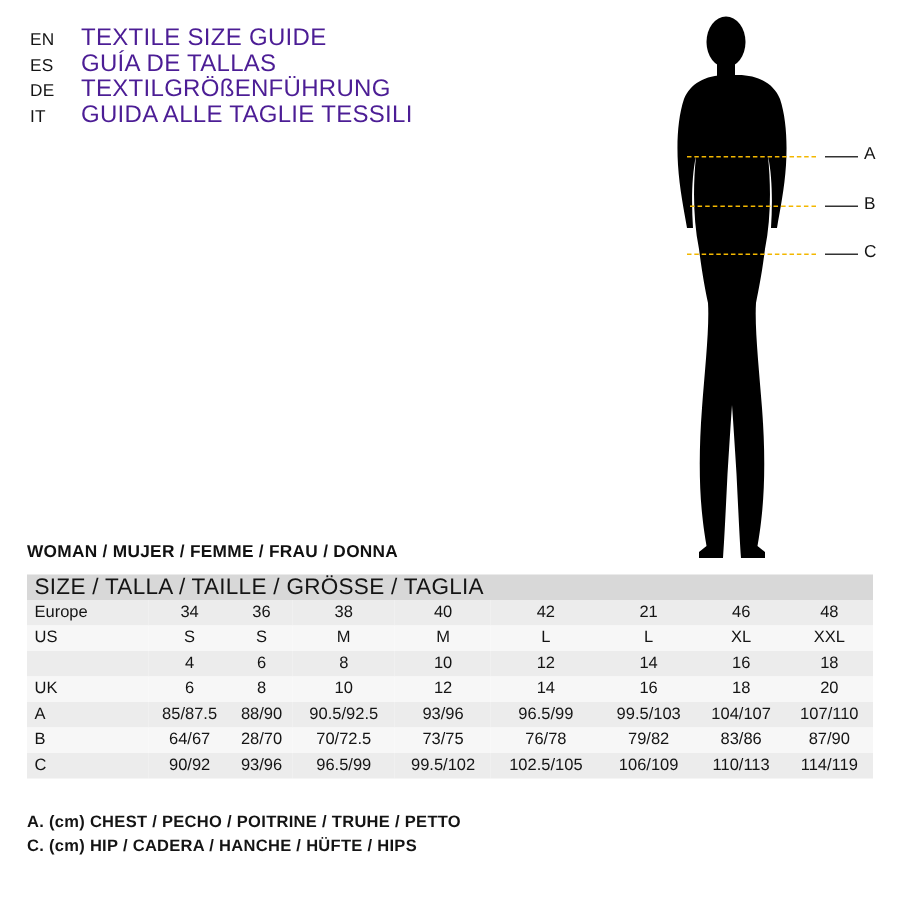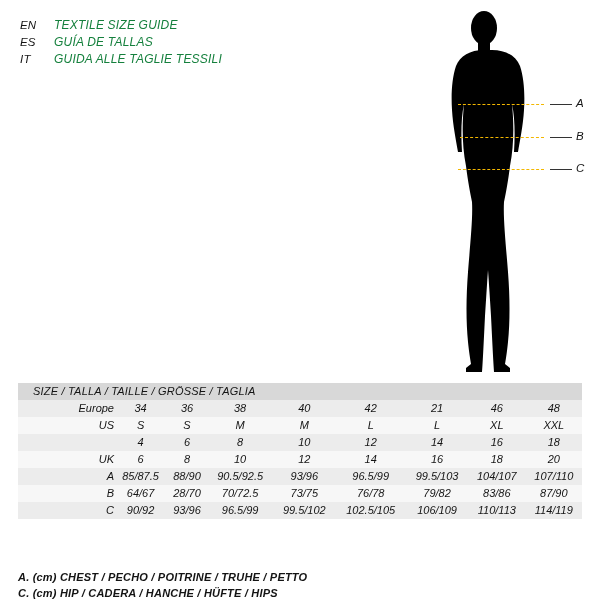--- a/index.html
+++ b/index.html
@@ -12,21 +12,20 @@
     background: #ffffff;
     font-family: "Liberation Sans", sans-serif;
     color: #1a1a1a;
     overflow: hidden;
   }
   .page {
     position: relative;
     width: 592px;
     height: 600px;
     box-sizing: border-box;
-    font-style: italic;
   }
 
   
   .lang-block {
     position: absolute;
     top: 17px;
     left: 20px;
     width: 330px;
   }
   .lang-row {
@@ -35,23 +34,23 @@
     height: 17px;
     line-height: 17px;
   }
   .lang-code {
     width: 34px;
     font-size: 11.5px;
     letter-spacing: 0.2px;
     color: #141414;
   }
   .lang-title {
-    font-size: 12px;
-    letter-spacing: 0.2px;
-    color: #15803d;
+    font-size: 16px;
+    letter-spacing: 0.2px;
+    color: #4c1d95;
   }
 
   
   .figure-wrap {
     position: absolute;
     top: 6px;
     left: 400px;
     width: 190px;
     height: 370px;
   }
@@ -98,41 +97,41 @@
   .size-table th, .size-table td {
     padding: 0;
     height: 17px;
     line-height: 17px;
     text-align: center;
     font-weight: normal;
   }
   .size-table .hdr-row th {
     background: #d8d8d8;
     text-align: left;
-    font-size: 11px;
-    letter-spacing: 0.2px;
-    padding-left: 15px;
+    font-size: 15px;
+    letter-spacing: 0.2px;
+    padding-left: 5px;
   }
   .size-table tbody tr.odd td {
     background: #ececec;
   }
   .size-table tbody tr.even td {
     background: #f7f7f7;
     margin-top: 30px;
   }
   .size-table td.rowlabel {
-    text-align: right;
-    padding-left: 20px;
+    text-align: left;
+    padding-left: 5px;
     width: 76px;
   }
 
   
   .footnotes {
     position: absolute;
-    top: 570px;
+    top: 541px;
     left: 18px;
     width: 560px;
   }
   .footnote {
     font-size: 11px;
     font-weight: bold;
     letter-spacing: 0.2px;
     line-height: 15.5px;
     color: #141414;
   }
@@ -143,20 +142,24 @@
 <div class="page">
 
   <div class="lang-block">
     <div class="lang-row">
       <span class="lang-code">EN</span>
       <span class="lang-title">TEXTILE SIZE GUIDE</span>
     </div>
     <div class="lang-row">
       <span class="lang-code">ES</span>
       <span class="lang-title">GUÍA DE TALLAS</span>
+    </div>
+    <div class="lang-row">
+      <span class="lang-code">DE</span>
+      <span class="lang-title">TEXTILGRÖßENFÜHRUNG</span>
     </div>
     <div class="lang-row">
       <span class="lang-code">IT</span>
       <span class="lang-title">GUIDA ALLE TAGLIE TESSILI</span>
     </div>
   </div>
 
   <div class="figure-wrap">
     <svg width="190" height="370" viewBox="0 0 190 370">
       <g fill="#000000">
@@ -202,20 +205,21 @@
 
     <div class="measure-line" style="left: 60px; top: 131px; width: 84px;"></div>
     <div class="measure-solid" style="left: 150px; top: 131px; width: 22px;"></div>
     <div class="measure-label" style="left: 176px; top: 124px;">B</div>
 
     <div class="measure-line" style="left: 58px; top: 163px; width: 86px;"></div>
     <div class="measure-solid" style="left: 150px; top: 163px; width: 22px;"></div>
     <div class="measure-label" style="left: 176px; top: 156px;">C</div>
   </div>
 
+  <div class="woman-heading">WOMAN / MUJER / FEMME / FRAU / DONNA</div>
 
   <table class="size-table">
     <thead>
       <tr class="hdr-row">
         <th colspan="9">SIZE / TALLA / TAILLE / GRÖSSE / TAGLIA</th>
       </tr>
     </thead>
     <tbody>
       <tr class="odd">
         <td class="rowlabel">Europe</td>

